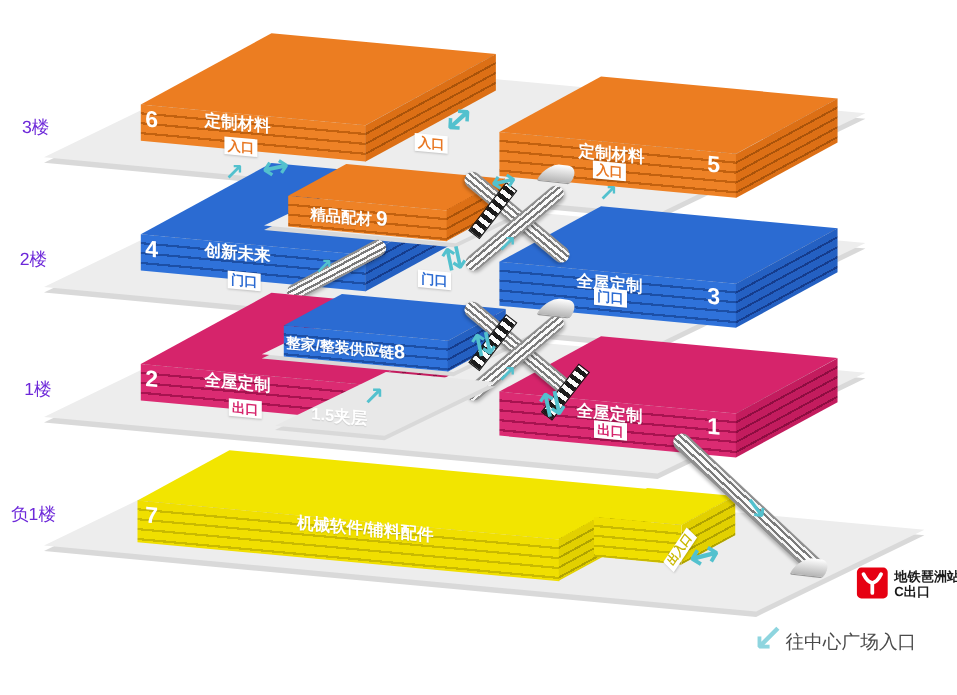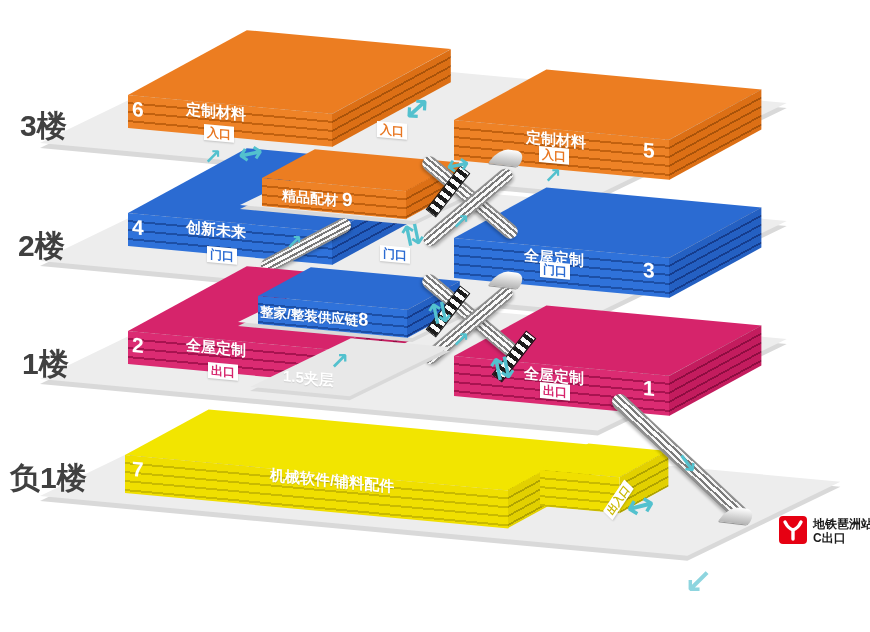--- a/index.html
+++ b/index.html
@@ -26,21 +26,21 @@
   .yf{background:repeating-linear-gradient(to bottom,#F0DF00 0 7px,#C9BA00 7px 9px);}
   .yrr{background:repeating-linear-gradient(to bottom,#E2D000 0 7px,#B0A300 7px 9px);}
   
   .skew{transform:skewY(5.3deg);transform-origin:0 0;}
   .bname{position:absolute;color:#fff;font-weight:bold;font-size:15px;white-space:nowrap;
          text-shadow:0 1px 1px rgba(0,0,0,.12);}
   .bnum{position:absolute;color:#fff;font-weight:bold;font-size:21px;white-space:nowrap;}
   .door{position:absolute;background:#fff;font-weight:bold;font-size:12px;line-height:16px;
         padding:0 3px;white-space:nowrap;box-shadow:0 1px 2px rgba(0,0,0,.18);}
   .door-or{color:#E87722;}.door-bl{color:#2B6BD2;}.door-pk{color:#D6246B;}.door-yl{color:#C9B800;}
-  .floorlab{position:absolute;color:#404040;font-size:30px;font-weight:700;white-space:nowrap;}
+  .floorlab{position:absolute;color:#6d28d9;font-size:16px;font-weight:400;white-space:nowrap;}
   
   .esc{position:absolute;height:15px;border-radius:8px;
        background:linear-gradient(to bottom,#8f8f8f 0 2px,#f3f3f3 2px 4px,#7a7a7a 4px 6px,
                   #fbfbfb 6px 9px,#7a7a7a 9px 11px,#f3f3f3 11px 13px,#8f8f8f 13px 15px);
        box-shadow:0 2px 3px rgba(0,0,0,.25);}
   .zeb{position:absolute;height:11px;background:repeating-linear-gradient(90deg,#1b1b1b 0 4px,#fafafa 4px 8px);
        border:1px solid #141414;}
   .arch{position:absolute;width:32px;height:15px;border-radius:16px 16px 3px 3px;
         background:linear-gradient(#ffffff,#b5b5b5);box-shadow:0 1px 0 #999;
         transform:skewX(-28deg) rotate(6deg);}
@@ -171,14 +171,15 @@
   <div class="metro-logo" style="left:779px;top:516px;">
     <svg width="28" height="28" viewBox="0 0 28 28">
       <path d="M6 6 C9 12 11 13 14 14 C17 13 19 12 22 6" fill="none" stroke="#fff" stroke-width="3.4" stroke-linecap="round"></path>
       <path d="M14 14 L14 23" fill="none" stroke="#fff" stroke-width="3.4" stroke-linecap="round"></path>
     </svg>
   </div>
   <div class="metro-txt" style="left:813px;top:517px;">地铁琶洲站</div>
   <div class="metro-txt" style="left:813px;top:531px;">C出口</div>
 
   <div class="ar ar-light" style="left:684px;top:564px;font-size:34px;">↙</div>
+  <div class="plaza-txt" style="left:714px;top:572px;">往中心广场入口</div>
 
 </div>
 
 </body></html>

